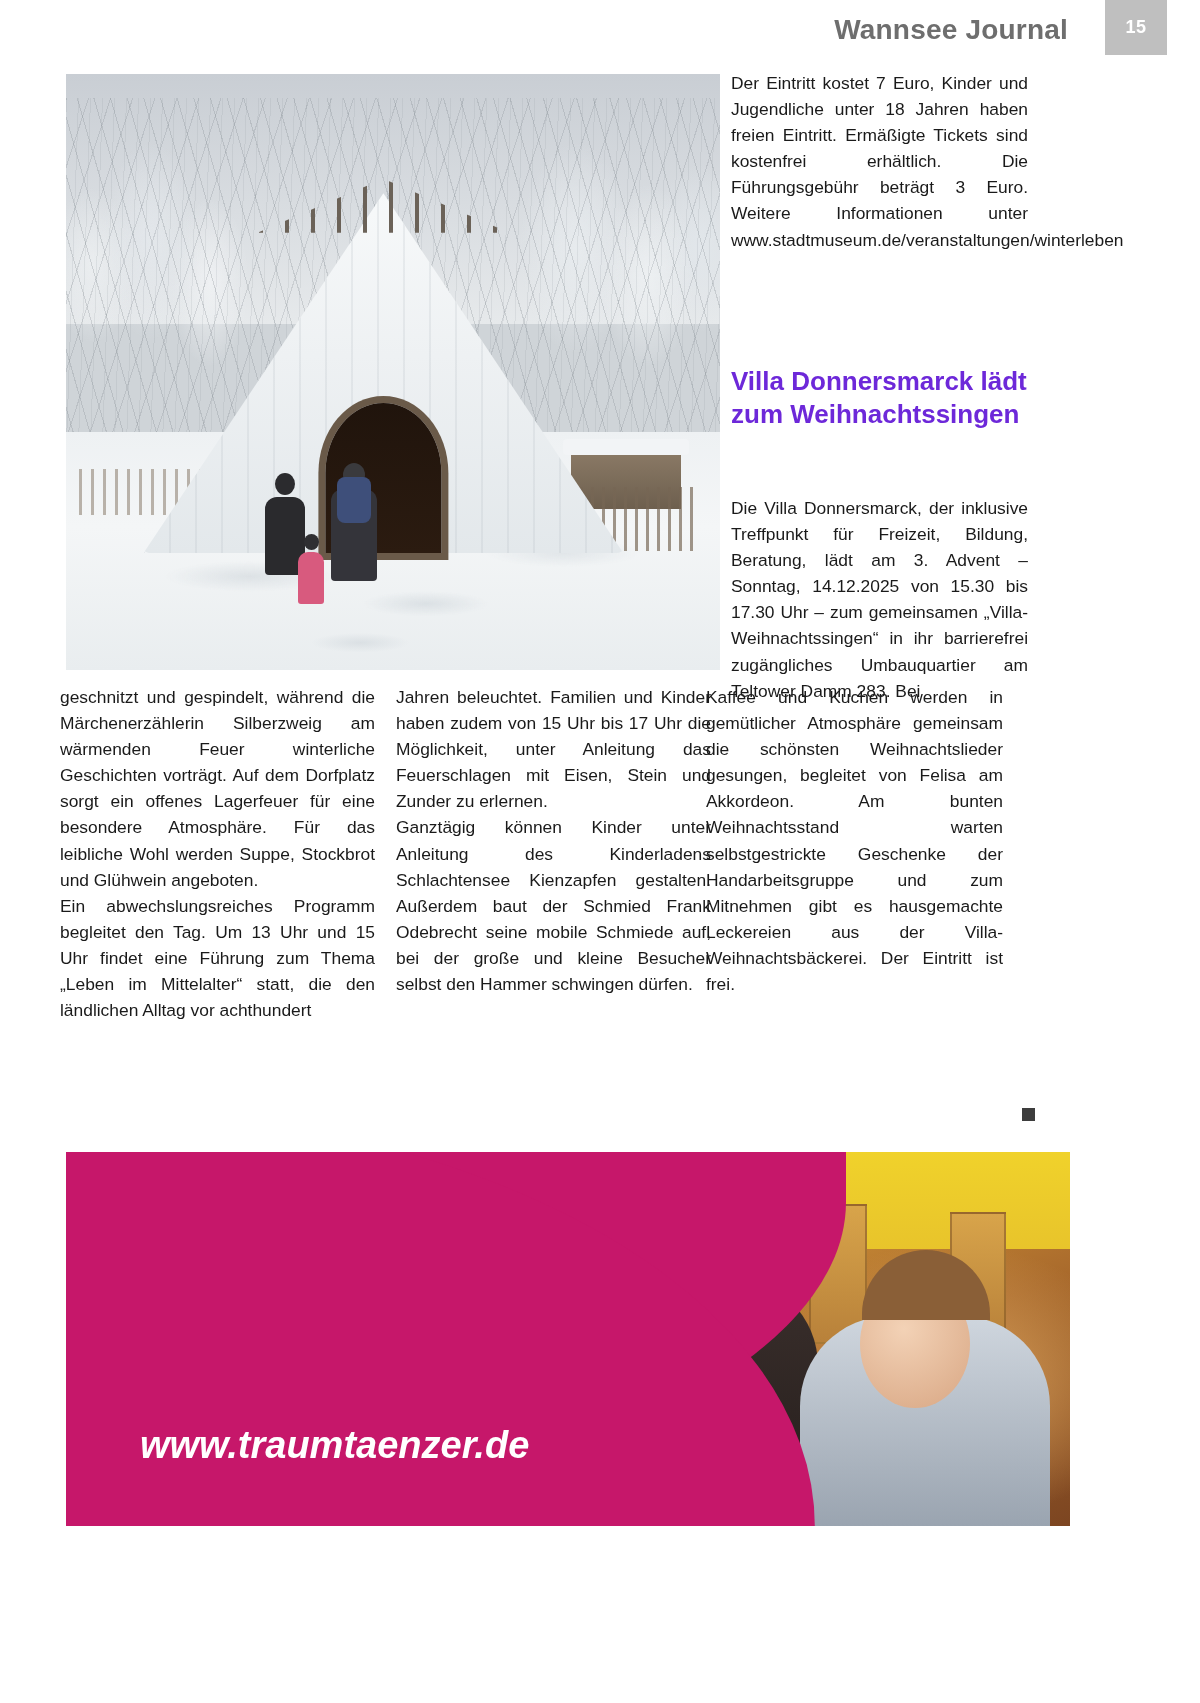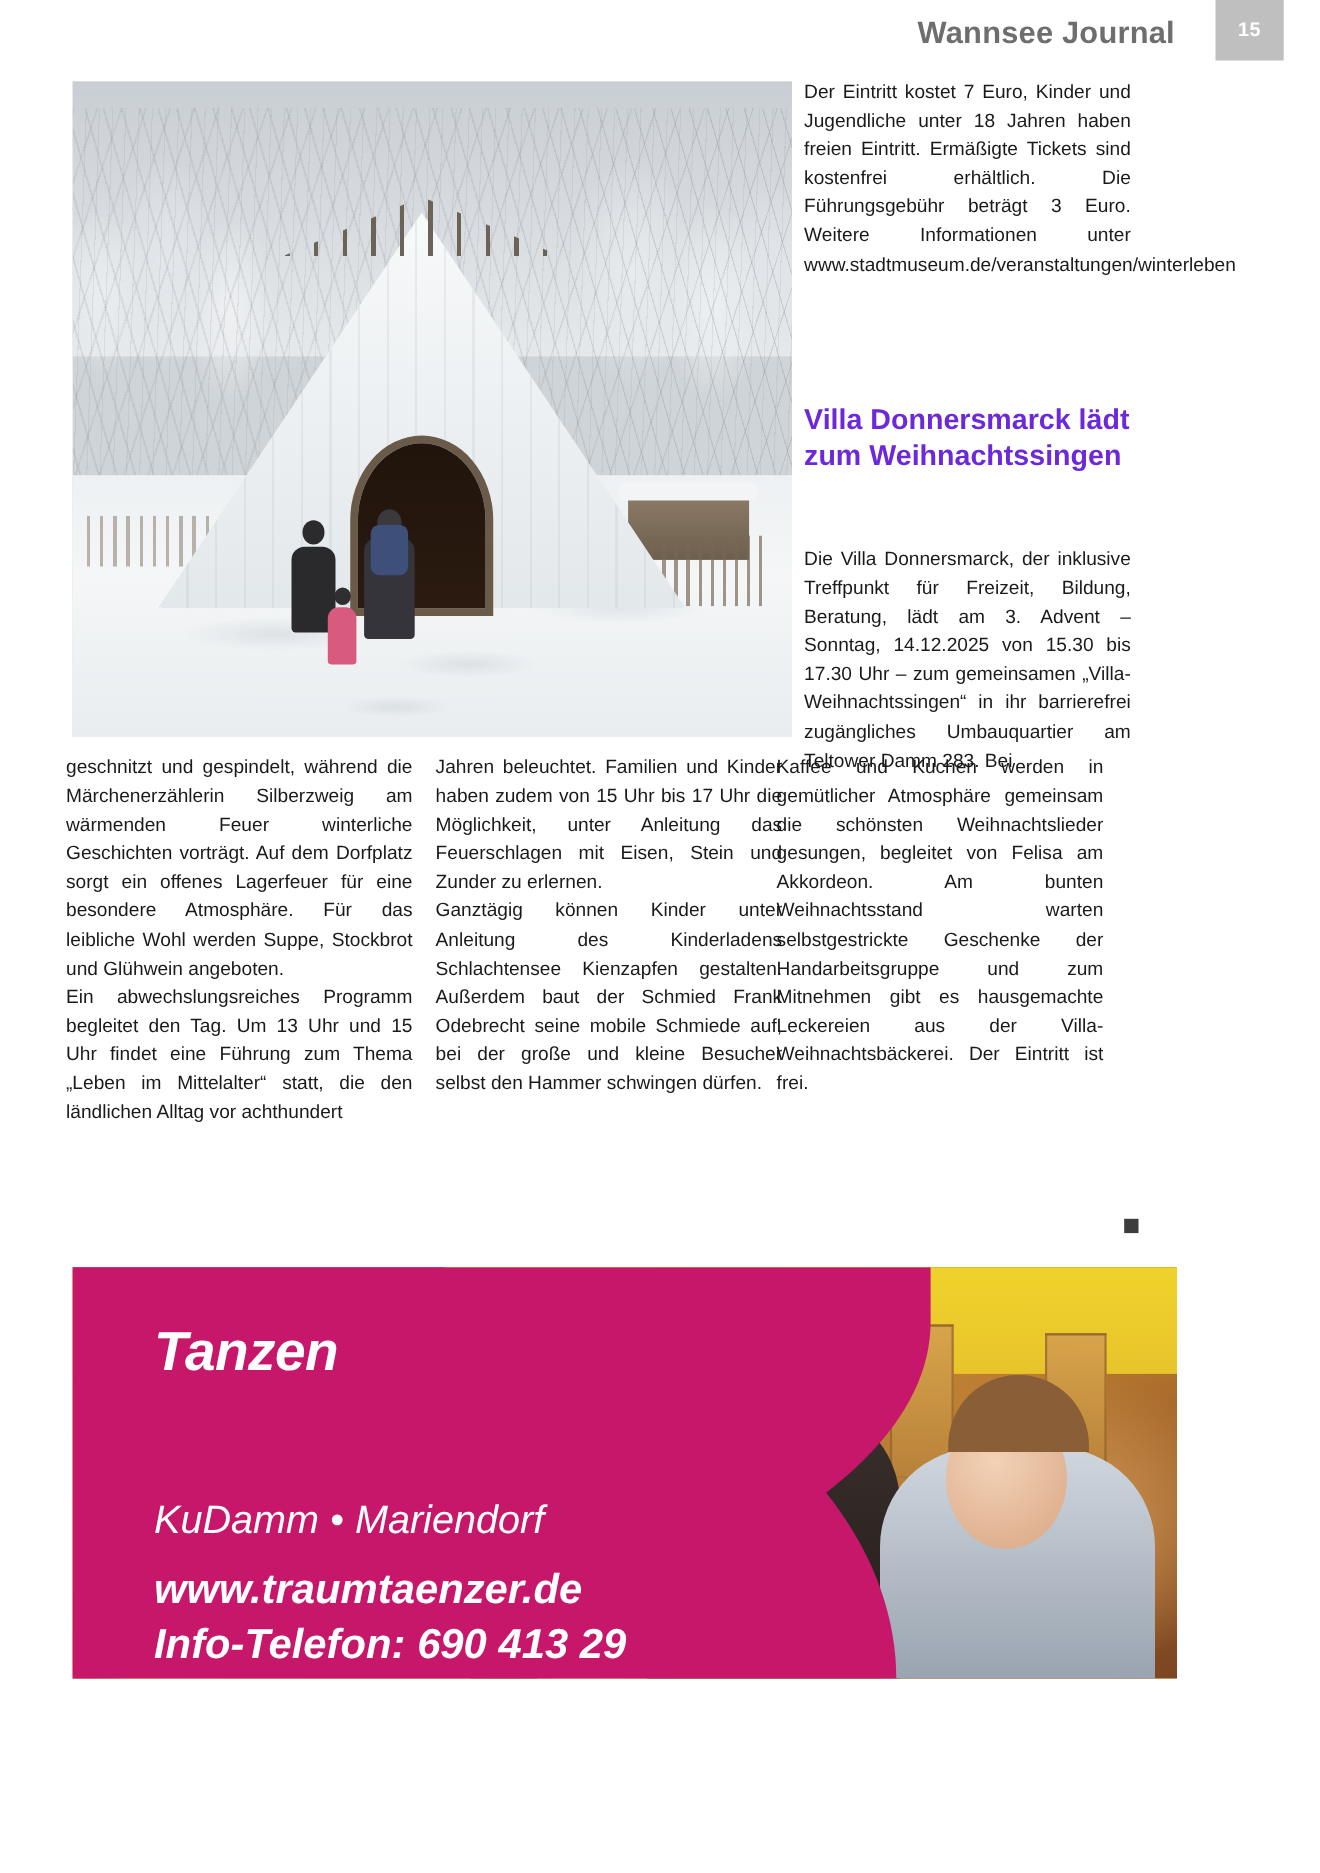--- a/index.html
+++ b/index.html
@@ -301,18 +301,15 @@
     <div class="ad-person" style="left:36%;width:62px;height:170px;background:linear-gradient(#7a5f48,#5c4staged);background:linear-gradient(#7a5f48,#5c4634);"></div>
     <div class="ad-person" style="left:52%;width:230px;height:250px;background:linear-gradient(#3a2f2c,#241d1b);border-radius:90px 90px 0 0;"></div>
     <div class="ad-face" style="left:57.5%;bottom:145px;width:92px;height:110px;background:radial-gradient(circle at 45% 40%,#f0cdb0,#d9a98a);"></div>
     <div class="ad-person" style="right:2%;width:250px;height:210px;background:linear-gradient(#cfd6de,#9aa4b0);border-radius:90px 90px 0 0;"></div>
     <div class="ad-face" style="right:10%;bottom:118px;width:110px;height:128px;background:radial-gradient(circle at 40% 38%,#f3d2b6,#d8a683);"></div>
     <div class="ad-face" style="right:8%;bottom:206px;width:128px;height:70px;background:#8a5f37;border-radius:64px 64px 0 0;"></div>
   </div>
 
   <div id="ad-magenta-shape"></div>
 
-  <div class="ad-text" id="ad-line1">Tanzen</div>
-  <div class="ad-text" id="ad-line4">KuDamm • Mariendorf</div>
   <div class="ad-text" id="ad-url">www.traumtaenzer.de</div>
-  <div class="ad-text" id="ad-phone">Info-Telefon: 690 413 29</div>
 
 </div>
 
 </body></html>

